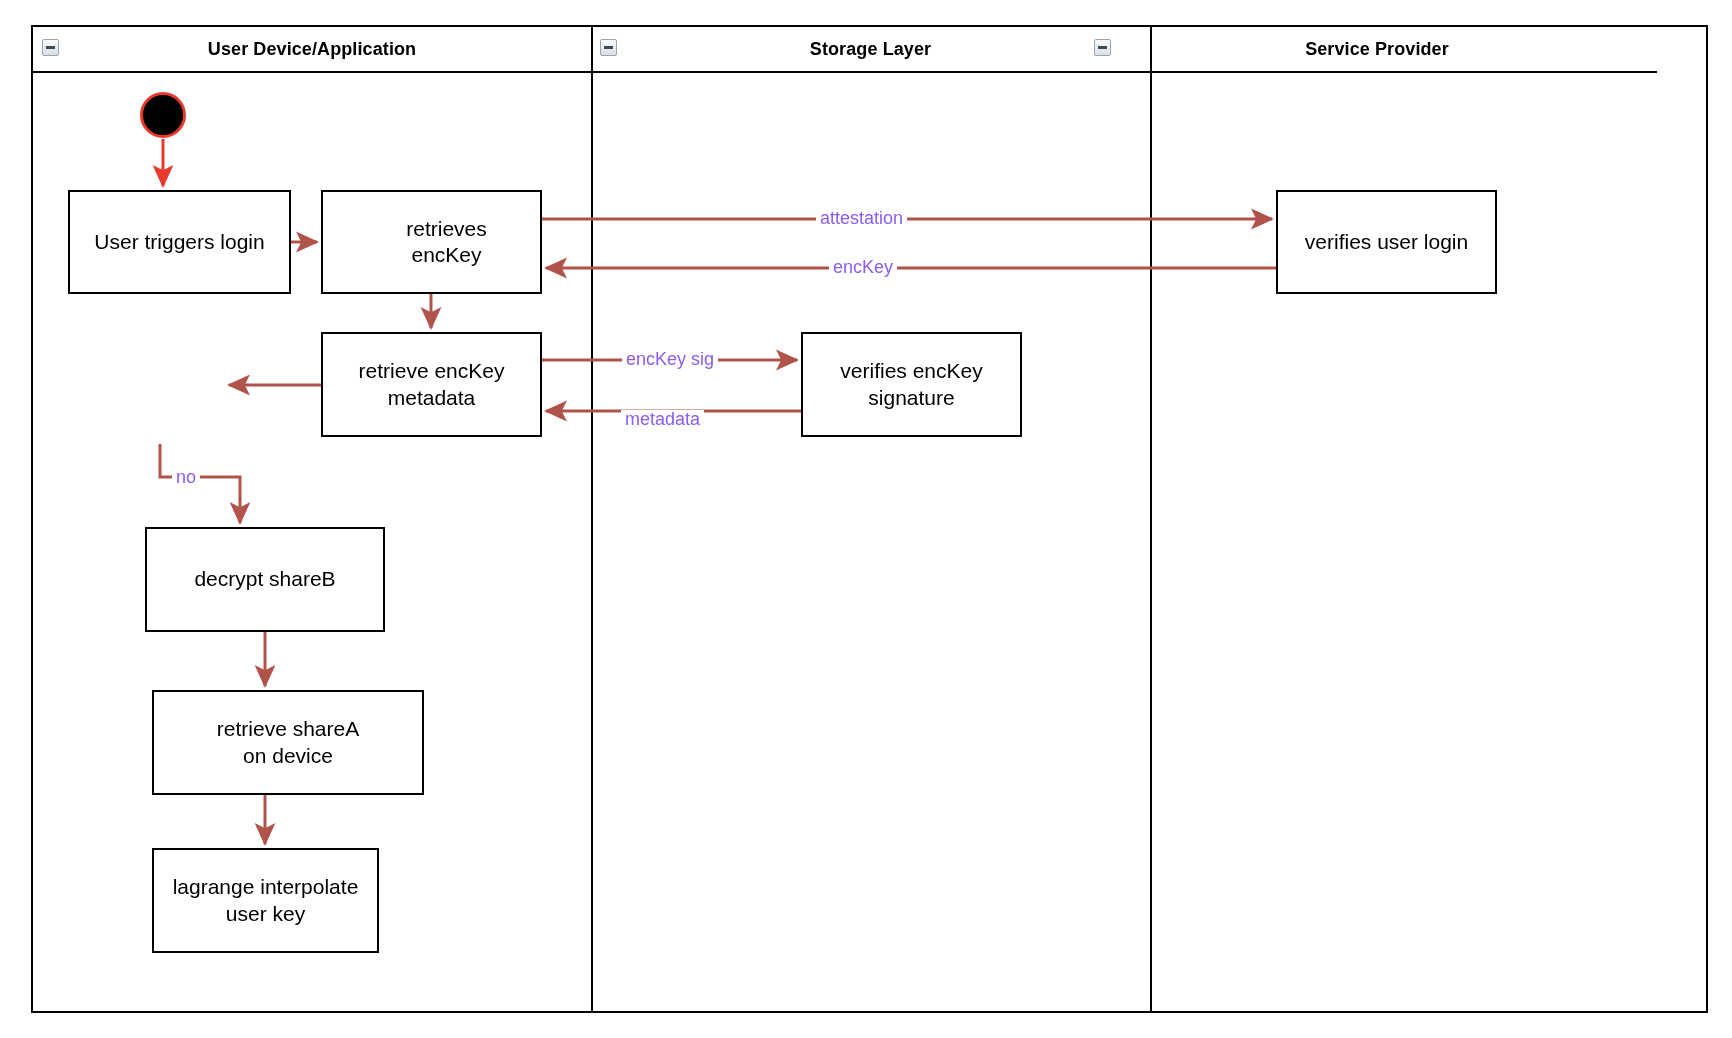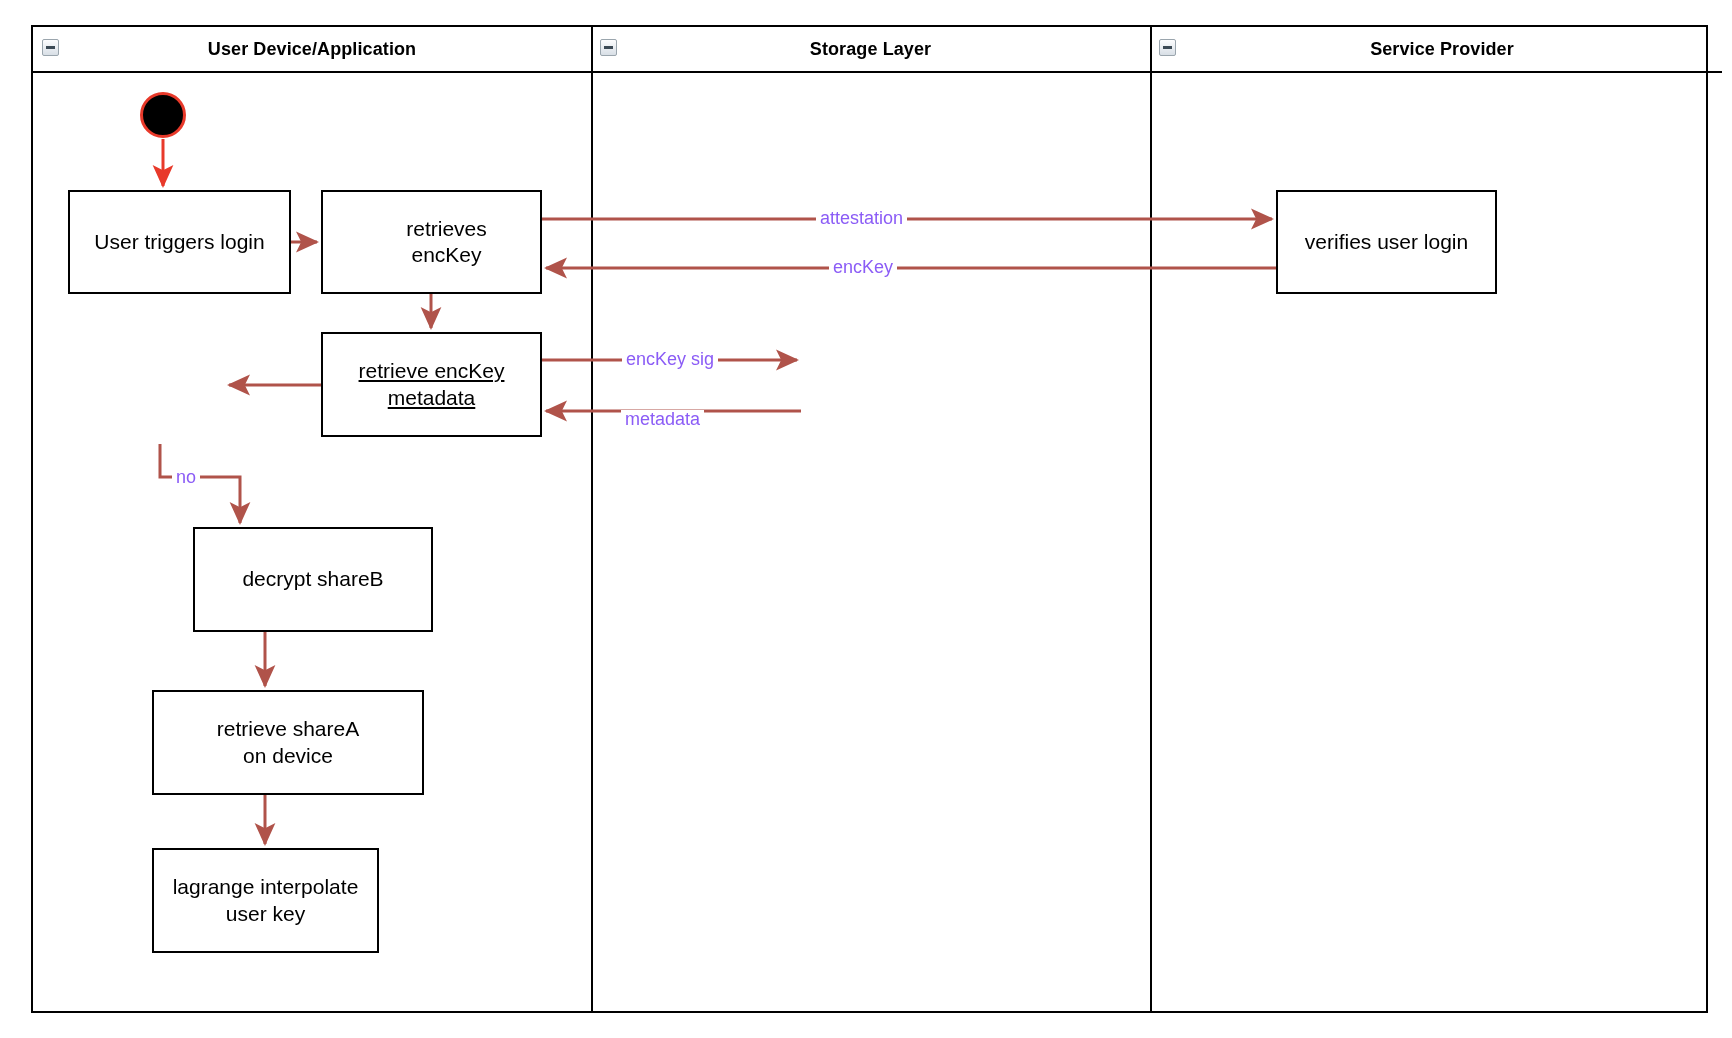--- a/index.html
+++ b/index.html
@@ -55,21 +55,21 @@
       <span class="lane-title">User Device/Application</span>
     </div>
 
     <div class="lane-head" style="left:558px;width:559px;">
       <span class="collapse-icon">
           <i></i>
         </span>
       <span class="lane-title">Storage Layer</span>
     </div>
 
-    <div class="lane-head" style="left:1117px;width:572px;padding-left:12px;">
+    <div class="lane-head" style="left:1052px;width:572px;padding-left:12px;">
       <span class="collapse-icon">
           <i></i>
         </span>
       <span class="lane-title">Service Provider</span>
     </div>
   </div>
 
   <svg id="edges" viewBox="0 0 1732 1038">
     <defs>
       <marker id="arrow" viewBox="0 0 12 12" refX="10.5" refY="6" markerWidth="8" markerHeight="8" orient="auto-start-reverse">
@@ -117,41 +117,46 @@
   <div class="node" style="left:68px;top:190px;width:223px;height:104px;">
     <span>User triggers login</span>
   </div>
 
   <div class="node" style="left:321px;top:190px;width:221px;height:104px;padding-left:36px;">
     <span>
       <span>retrieves</span><br><span>encKey</span>
     </span>
   </div>
 
-  <div class="node" style="left:321px;top:332px;width:221px;height:105px;text-decoration:underline;">
+  <div class="node" style="left:321px;top:332px;width:221px;height:105px;">
     <span>
       <span>retrieve encKey</span><br><span>metadata</span>
     </span>
   </div>
 
 
-  <div class="node" style="left:145px;top:527px;width:240px;height:105px;margin-left:48px;">
+  <div class="node" style="left:145px;top:527px;width:240px;height:105px;">
     <span>decrypt shareB</span>
   </div>
 
   <div class="node" style="left:152px;top:690px;width:272px;height:105px;">
     <span>
       <span>retrieve shareA</span><br><span>on device</span>
     </span>
   </div>
 
   <div class="node" style="left:152px;top:848px;width:227px;height:105px;">
     <span>
       <span>lagrange interpolate</span><br><span>user key</span>
     </span>
   </div>
 
+  <div class="node" style="left:801px;top:332px;width:221px;height:105px;">
+    <span>
+      <span>verifies encKey</span><br><span>signature</span>
+    </span>
+  </div>
 
   <div class="node" style="left:1276px;top:190px;width:221px;height:104px;">
     <span>verifies user login</span>
   </div>
 
 </div>
 
 </body></html>

